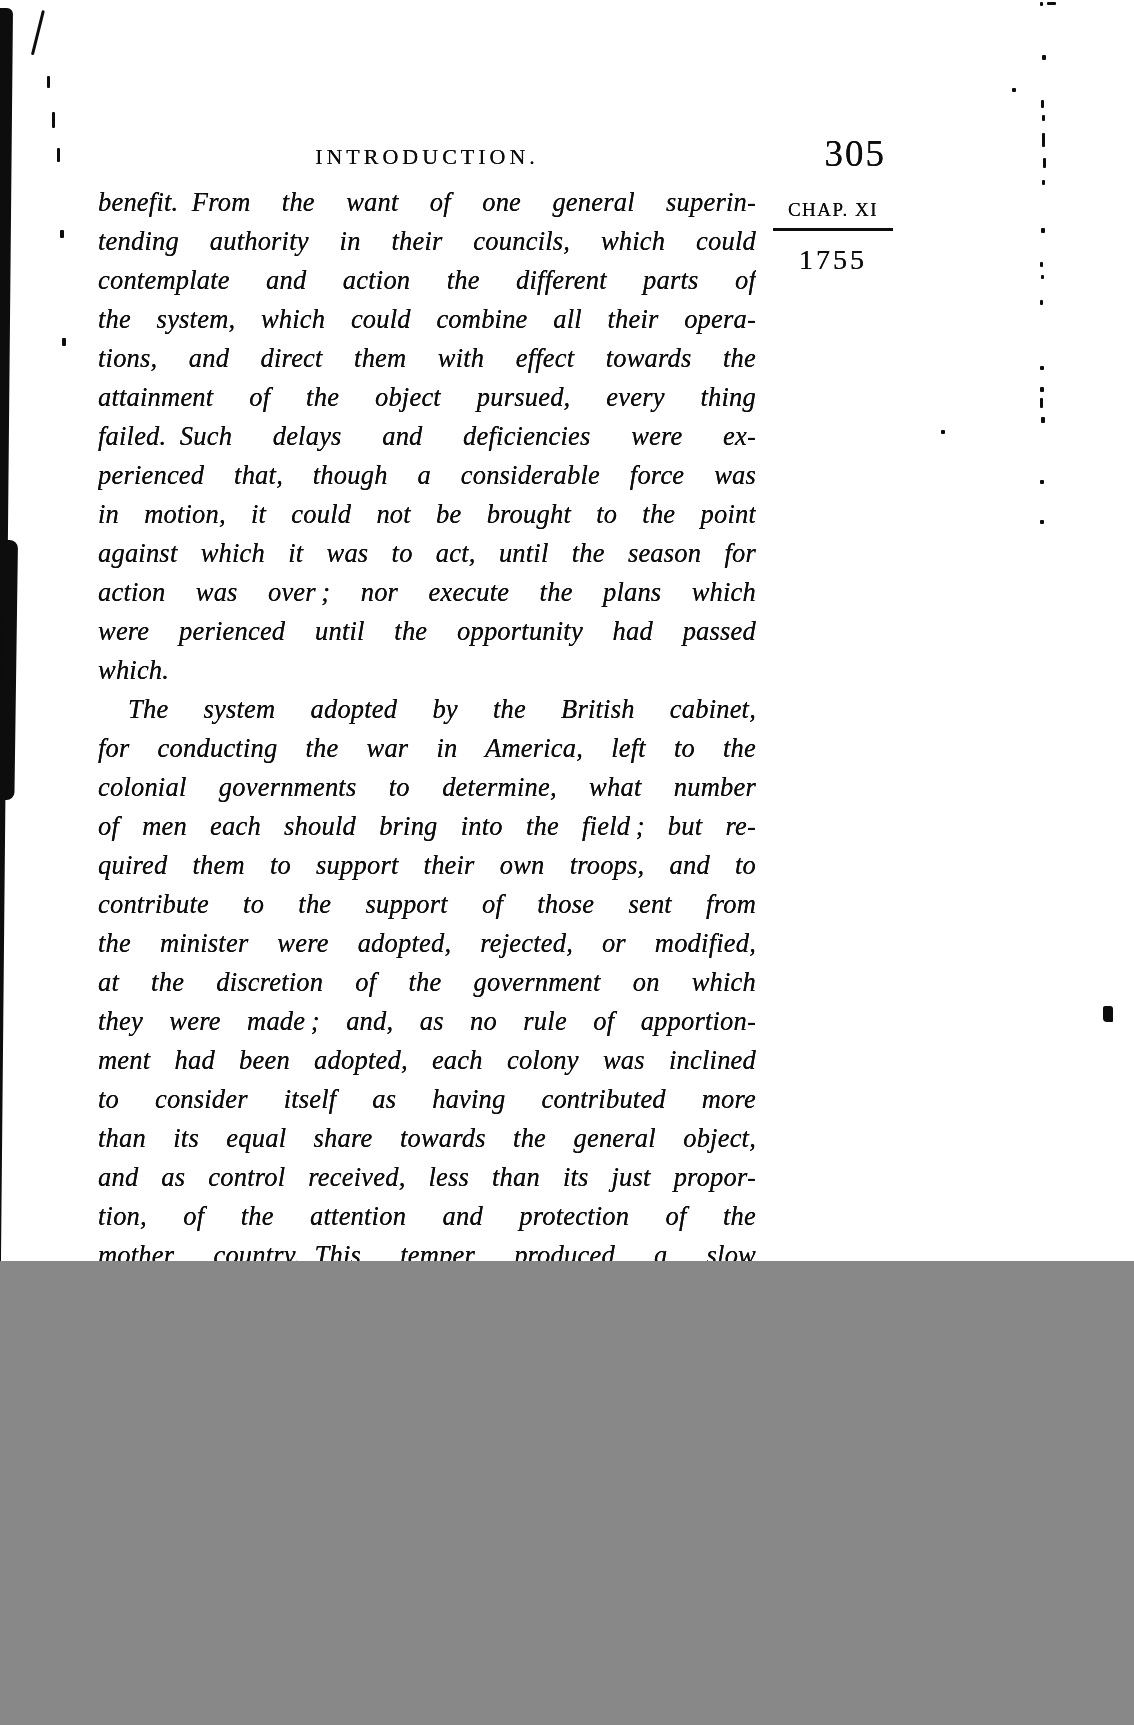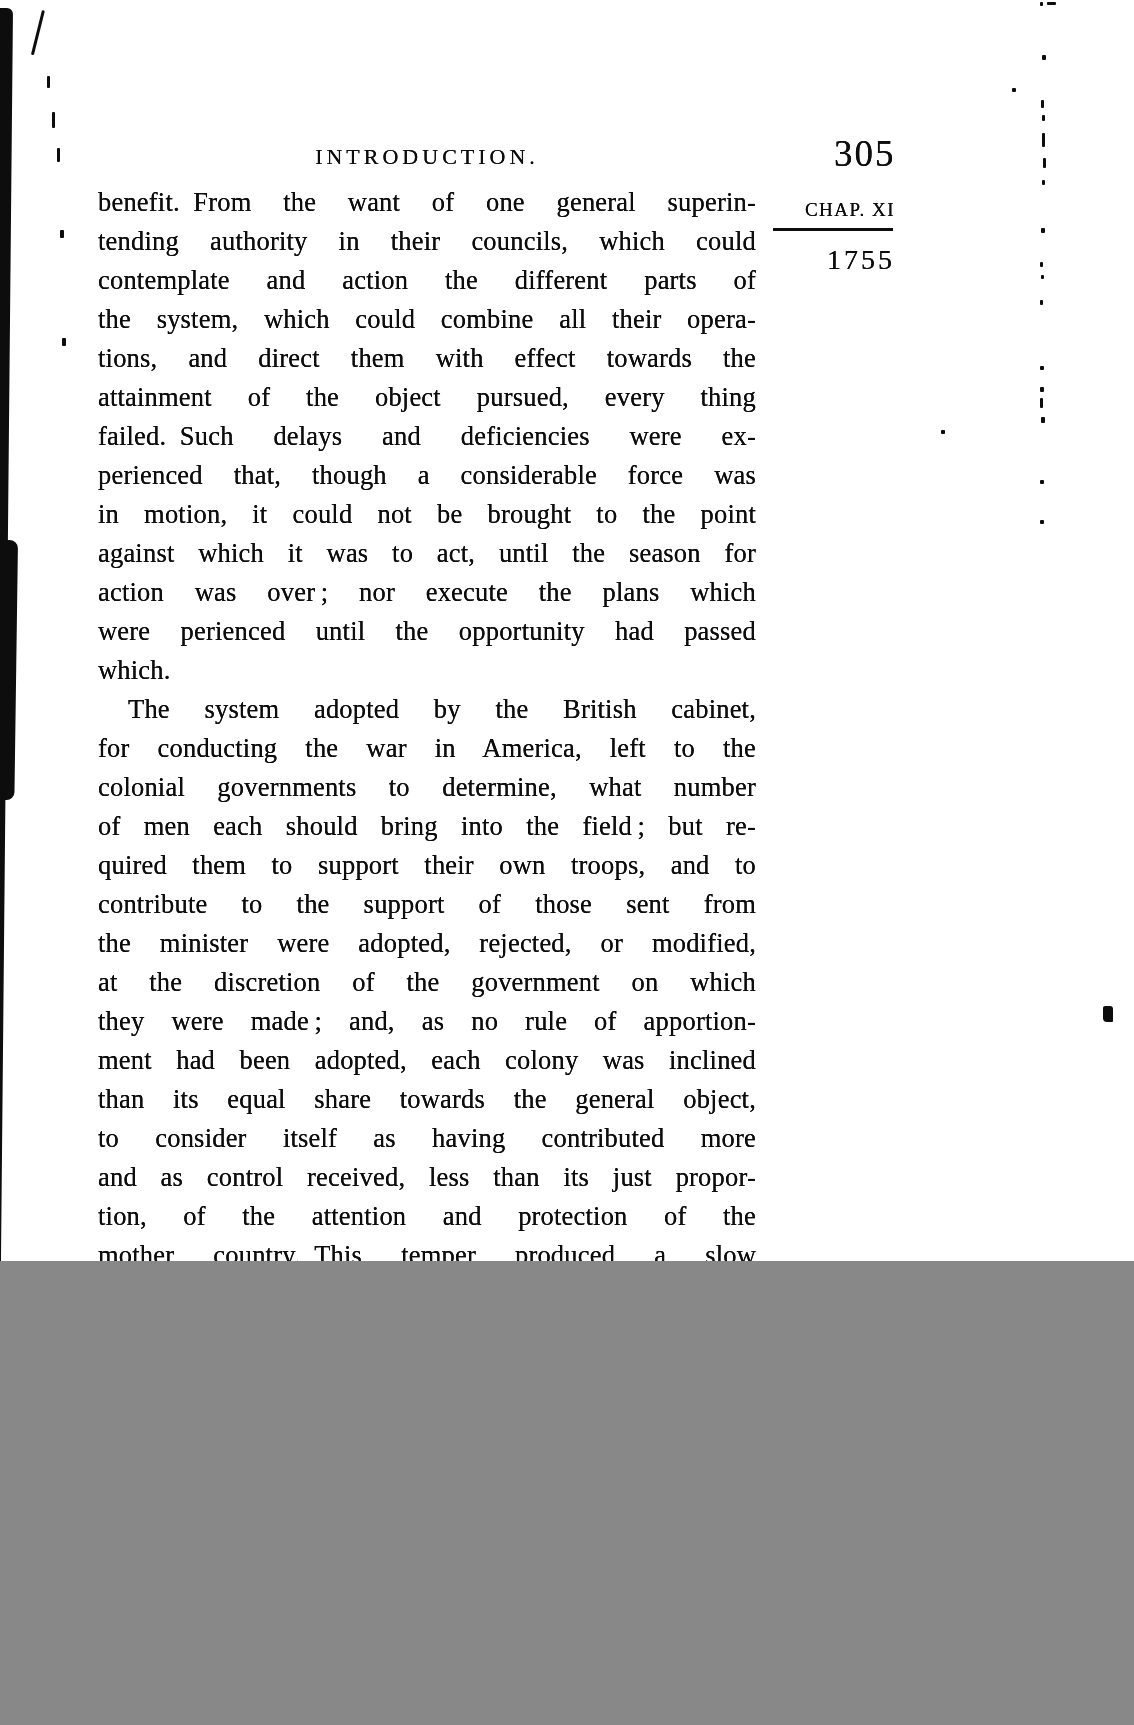--- a/index.html
+++ b/index.html
@@ -17,29 +17,29 @@
     margin:0 auto;
   }
   .running-head{
     position:absolute;left:98px;top:144px;width:658px;
     text-align:center;
     font-size:22px;letter-spacing:4px;
     font-weight:normal;
     text-shadow:0 0 0.5px currentColor;
   }
   .page-number{
-    position:absolute;left:834px;top:132px;width:86px;
-    text-align:left;
+    position:absolute;left:800px;top:132px;width:86px;
+    text-align:right;
     font-size:37px;letter-spacing:2px;
     text-shadow:0 0 0.5px currentColor;
     font-family:Liberation Serif, serif;
   }
   .margin-note{
     position:absolute;left:771px;top:199px;width:124px;
-    text-align:right;
+    text-align:center;
   }
   .margin-note .chap{
     font-size:19px;letter-spacing:1.5px;
     text-shadow:0 0 0.5px currentColor;
     white-space:nowrap;
   }
   .margin-note .rule{
     margin:7px 2px 0 2px;height:3px;background:var(--ink);
   }
   .margin-note .year{
@@ -50,20 +50,21 @@
   .text-body{
     position:absolute;left:98px;top:183px;width:658px;
     font-size:26.5px;
     letter-spacing:0.2px;
     text-shadow:0 0 0.6px currentColor;
   }
   .line{
     height:39px;line-height:39px;
     overflow:hidden;
     text-align:justify;
+    font-style:italic;
   }
   .line.j::after{
     content:"";display:inline-block;width:100%;height:0;vertical-align:top;
   }
   .line.indent{ text-indent:30px; }
 
   
   .artifact{position:absolute;background:var(--ink);}
   .edge-band{
     left:0;top:8px;width:13px;height:1702px;
@@ -122,22 +123,22 @@
       <div class="line j indent">The system adopted by the British cabinet,</div>
       <div class="line j">for conducting the war in America, left to the</div>
       <div class="line j">colonial governments to determine, what number</div>
       <div class="line j">of men each should bring into the field ; but re-</div>
       <div class="line j">quired them to support their own troops, and to</div>
       <div class="line j">contribute to the support of those sent from</div>
       <div class="line j">the minister were adopted, rejected, or modified,</div>
       <div class="line j">at the discretion of the government on which</div>
       <div class="line j">they were made ; and, as no rule of apportion-</div>
       <div class="line j">ment had been adopted, each colony was inclined</div>
+      <div class="line j">to consider itself as having contributed more</div>
       <div class="line j">than its equal share towards the general object,</div>
-      <div class="line j">to consider itself as having contributed more</div>
       <div class="line j">and as control received, less than its just propor-</div>
       <div class="line j">tion, of the attention and protection of the</div>
       <div class="line j">mother country. This temper produced a slow</div>
       <div class="line j">and reluctant compliance on the part of some,</div>
     </div>
 
   <div class="artifact edge-band"></div>
   <div class="artifact edge-band-bump"></div>
   <div class="artifact edge-curl"></div>
   <div class="artifact bottom-bar"></div>

